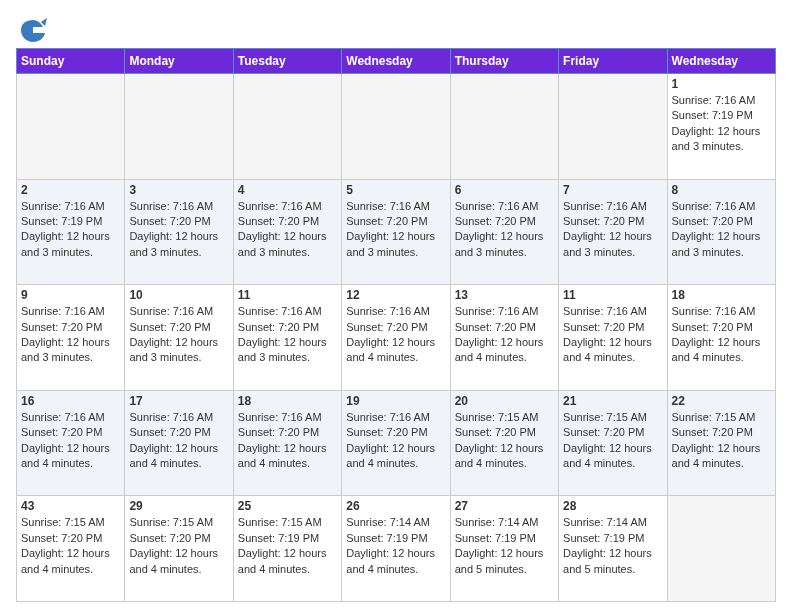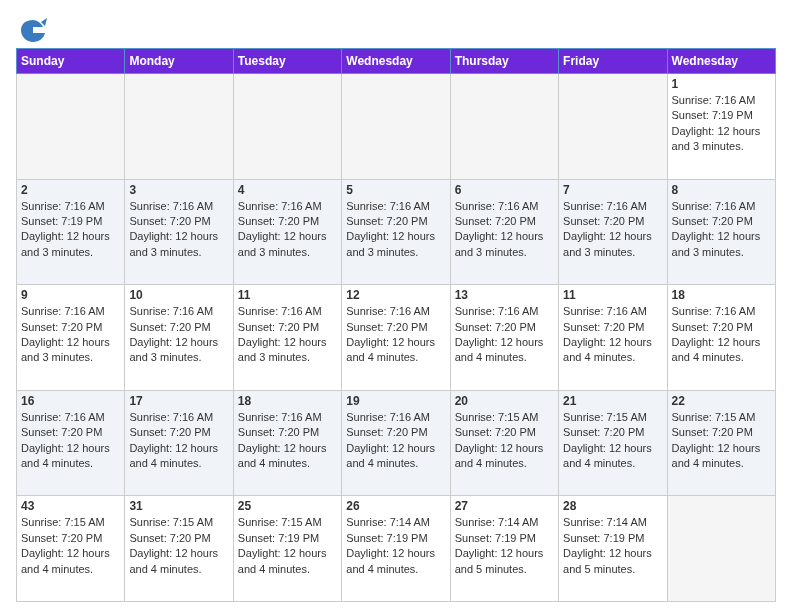--- a/index.html
+++ b/index.html
@@ -232,21 +232,21 @@
             <span class="day-number">22</span>
             <div class="day-info">Sunrise: 7:15 AM<br>Sunset: 7:20 PM<br>Daylight: 12 hours and 4 minutes.</div>
           </td>
         </tr>
         <tr>
           <td>
             <span class="day-number">43</span>
             <div class="day-info">Sunrise: 7:15 AM<br>Sunset: 7:20 PM<br>Daylight: 12 hours and 4 minutes.</div>
           </td>
           <td>
-            <span class="day-number">31</span>
+            <span class="day-number">29</span>
             <div class="day-info">Sunrise: 7:15 AM<br>Sunset: 7:20 PM<br>Daylight: 12 hours and 4 minutes.</div>
           </td>
           <td>
             <span class="day-number">25</span>
             <div class="day-info">Sunrise: 7:15 AM<br>Sunset: 7:19 PM<br>Daylight: 12 hours and 4 minutes.</div>
           </td>
           <td>
             <span class="day-number">26</span>
             <div class="day-info">Sunrise: 7:14 AM<br>Sunset: 7:19 PM<br>Daylight: 12 hours and 4 minutes.</div>
           </td>

